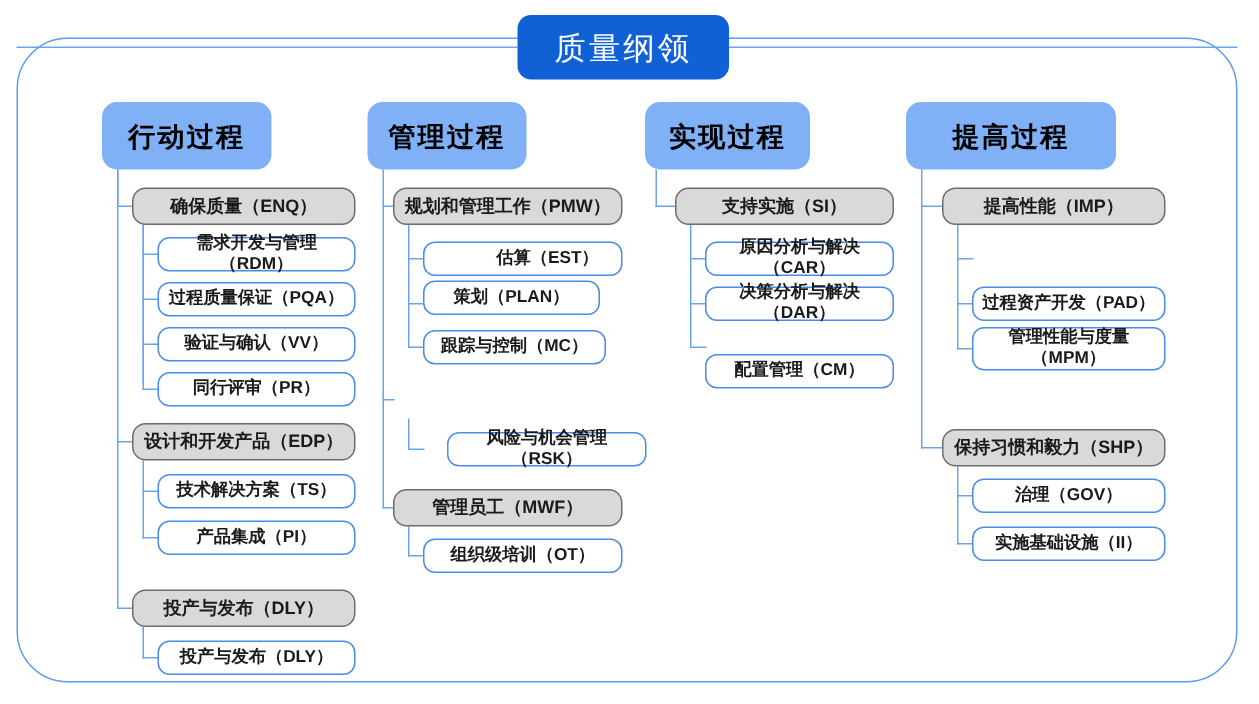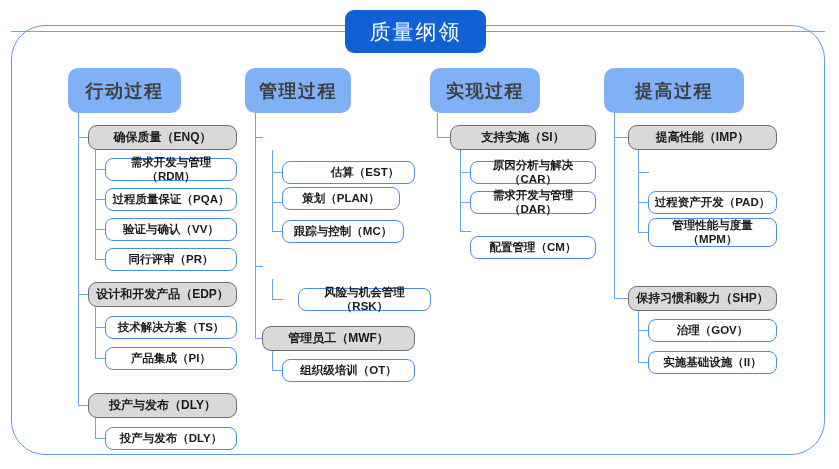--- a/index.html
+++ b/index.html
@@ -47,21 +47,21 @@
     justify-content: center;
     box-sizing: border-box;
     z-index: 6;
   }
   
   .col-header {
     position: absolute;
     height: 45px;
     background: #80b0f5;
     border-radius: 10px;
-    color: #404040;
+    color: #000000;
     font-size: 18px;
     font-weight: bold;
     letter-spacing: 1.5px;
     display: flex;
     align-items: center;
     justify-content: center;
     box-sizing: border-box;
     z-index: 5;
   }
   
@@ -153,20 +153,21 @@
   <div class="conn h" style="left:78px; top:405px; width:11px;"></div>
   <div class="l1-box" style="left:88px; top:393px; width:149px; height:25px;">投产与发布（DLY）</div>
   <div class="conn v" style="left:95px; top:418px; height:21px;"></div>
   <div class="conn h" style="left:95px; top:438px; width:11px;"></div>
   <div class="l2-box" style="left:105px; top:427px; width:132px; height:23px;">投产与发布（DLY）</div>
 
   <div class="col-header" style="left:245px; top:68px; width:106px;">管理过程</div>
   <div class="conn v" style="left:255px; top:113px; height:226px;"></div>
 
   <div class="conn h" style="left:255px; top:137px; width:8px;"></div>
+  <div class="l1-box" style="left:262px; top:125px; width:153px; height:25px;">规划和管理工作（PMW）</div>
   <div class="conn v" style="left:272px; top:150px; height:82px;"></div>
   <div class="conn h" style="left:272px; top:172px; width:11px;"></div>
   <div class="l2-box" style="left:282px; top:161px; width:133px; height:23px;padding-left:36px;">估算（EST）</div>
   <div class="conn h" style="left:272px; top:202px; width:11px;"></div>
   <div class="l2-box" style="left:282px; top:187px; width:118px; height:23px;">策划（PLAN）</div>
   <div class="conn h" style="left:272px; top:231px; width:11px;"></div>
   <div class="l2-box" style="left:282px; top:220px; width:122px; height:23px;">跟踪与控制（MC）</div>
 
   <div class="conn h" style="left:255px; top:266px; width:8px;"></div>
   <div class="conn v" style="left:272px; top:279px; height:21px;"></div>
@@ -181,21 +182,21 @@
 
   <div class="col-header" style="left:430px; top:68px; width:110px;">实现过程</div>
   <div class="conn v" style="left:437px; top:113px; height:25px;"></div>
 
   <div class="conn h" style="left:437px; top:137px; width:14px;"></div>
   <div class="l1-box" style="left:450px; top:125px; width:146px; height:25px;">支持实施（SI）</div>
   <div class="conn v" style="left:460px; top:150px; height:82px;"></div>
   <div class="conn h" style="left:460px; top:172px; width:11px;"></div>
   <div class="l2-box" style="left:470px; top:161px; width:126px; height:23px;">原因分析与解决（CAR）</div>
   <div class="conn h" style="left:460px; top:202px; width:11px;"></div>
-  <div class="l2-box" style="left:470px; top:191px; width:126px; height:23px;">需求开发与管理（DAR）</div>
+  <div class="l2-box" style="left:470px; top:191px; width:126px; height:23px;">决策分析与解决（DAR）</div>
   <div class="conn h" style="left:460px; top:231px; width:11px;"></div>
   <div class="l2-box" style="left:470px; top:236px; width:126px; height:23px;">配置管理（CM）</div>
 
   <div class="col-header" style="left:604px; top:68px; width:140px;">提高过程</div>
   <div class="conn v" style="left:614px; top:113px; height:186px;"></div>
 
   <div class="conn h" style="left:614px; top:137px; width:15px;"></div>
   <div class="l1-box" style="left:628px; top:125px; width:149px; height:25px;">提高性能（IMP）</div>
   <div class="conn v" style="left:638px; top:150px; height:83px;"></div>
   <div class="conn h" style="left:638px; top:172px; width:11px;"></div>

